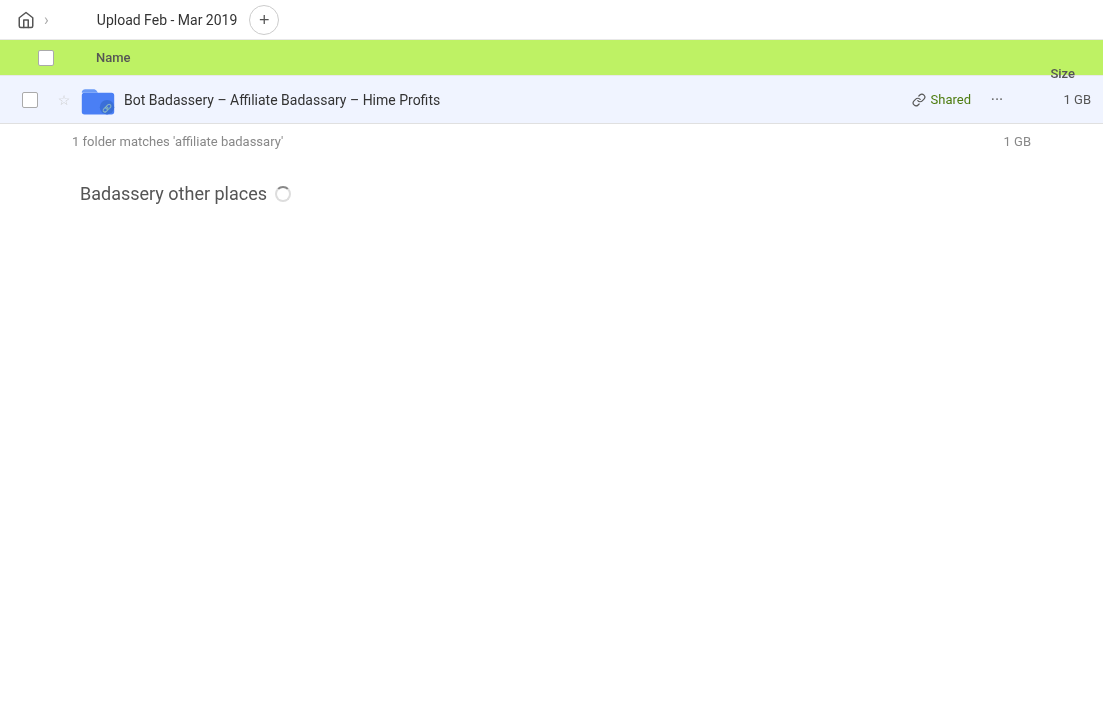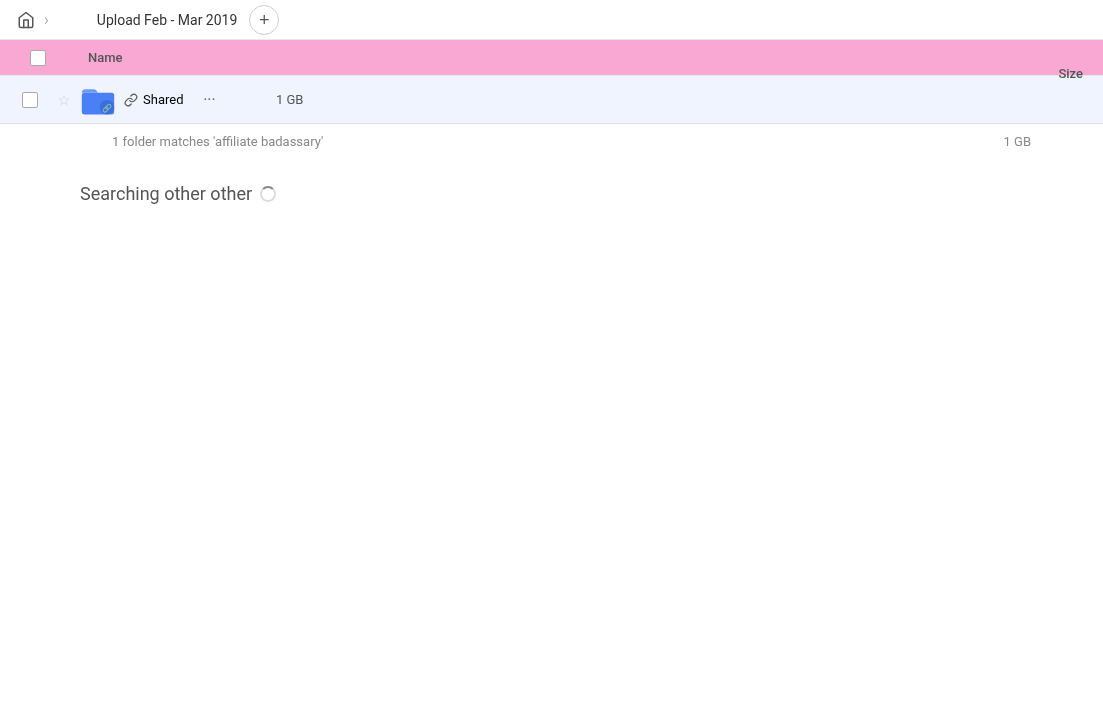--- a/index.html
+++ b/index.html
@@ -64,23 +64,23 @@
       margin-left: 12px;
       color: #555;
       font-size: 18px;
       line-height: 1;
     }
 
     
     .column-header {
       display: flex;
       align-items: center;
-      padding: 8px 20px;
+      padding: 8px 28px;
       border-bottom: 1px solid #e8e8e8;
-      background: #f9a8d4;
+      background: #bef264;
       height: 36px;
     }
 
     .col-checkbox {
       width: 36px;
       display: flex;
       align-items: center;
       justify-content: center;
       flex-shrink: 0;
     }
@@ -158,21 +158,21 @@
       display: flex;
       align-items: center;
       gap: 12px;
       flex-shrink: 0;
     }
 
     .shared-badge {
       display: flex;
       align-items: center;
       gap: 5px;
-      color: #000000;
+      color: #4d7c0f;
       font-size: 13px;
     }
 
     .more-btn {
       display: flex;
       align-items: center;
       justify-content: center;
       width: 28px;
       height: 28px;
       border-radius: 50%;
@@ -190,21 +190,20 @@
     }
 
     
     .match-info {
       padding: 10px 72px;
       font-size: 13px;
       color: #888;
       display: flex;
       justify-content: space-between;
       align-items: center;
-      margin-left: 40px;
     }
 
     .match-size {
       color: #888;
       font-size: 13px;
     }
 
     
     .searching-section {
       padding: 24px 80px;
@@ -288,20 +287,23 @@
 
     <svg class="folder-svg" viewBox="0 0 40 40" fill="none" xmlns="http://www.w3.org/2000/svg">
 
       <rect x="2" y="12" width="36" height="24" rx="3" fill="#4a7ff5"></rect>
 
       <path d="M2 12 Q2 8 6 8 L16 8 Q18 8 20 12 Z" fill="#6a9af7"></path>
 
       <circle cx="30" cy="28" r="8" fill="#3a6fd8"></circle>
       <text x="30" y="32" text-anchor="middle" fill="white" font-size="9" font-weight="bold">🔗</text>
     </svg>
+  </div>
+  <div class="row-name">
+    <span>Bot Badassery – Affiliate Badassary – Hime Profits</span>
   </div>
   <div class="row-actions">
     <div class="shared-badge">
       <svg width="14" height="14" viewBox="0 0 24 24" fill="none" stroke="#555" stroke-width="2" stroke-linecap="round" stroke-linejoin="round">
         <path d="M10 13a5 5 0 0 0 7.54.54l3-3a5 5 0 0 0-7.07-7.07l-1.72 1.71"></path>
         <path d="M14 11a5 5 0 0 0-7.54-.54l-3 3a5 5 0 0 0 7.07 7.07l1.71-1.71"></path>
       </svg>
       <span>Shared</span>
     </div>
     <div class="more-btn">
@@ -310,15 +312,15 @@
   </div>
   <div class="row-size">1 GB</div>
 </div>
 
 <div class="match-info">
   <span>1 folder matches 'affiliate badassary'</span>
   <span class="match-size">1 GB</span>
 </div>
 
 <div class="searching-section">
-  <span>Searching other other</span>
+  <span>Badassery other places</span>
   <div class="loading-spinner"></div>
 </div>
 
 </body></html>

